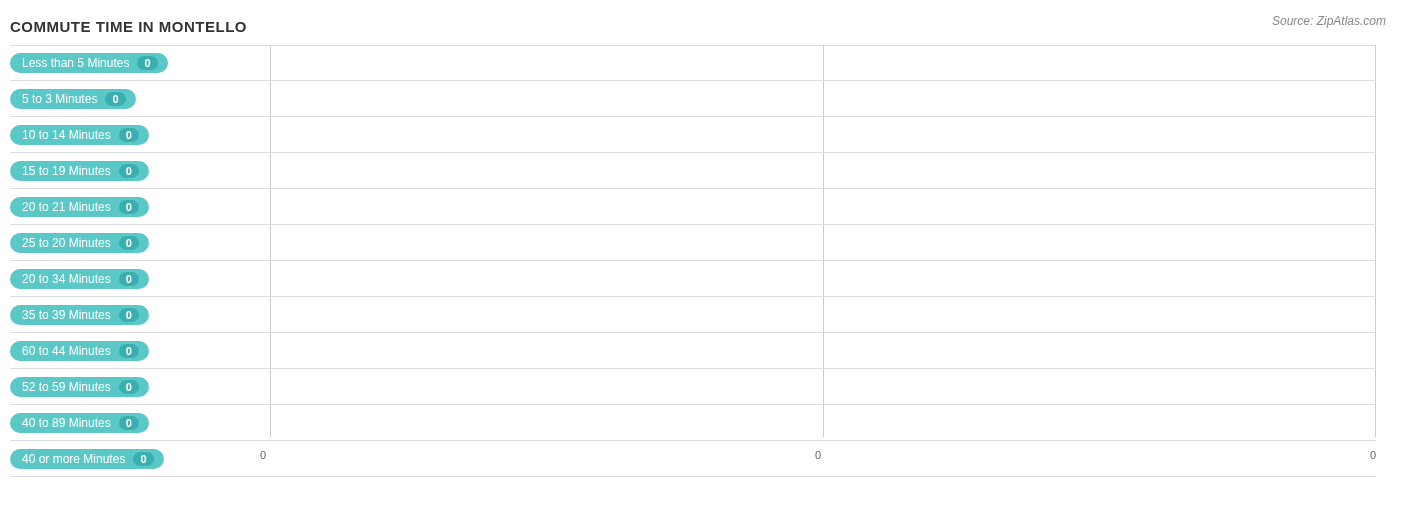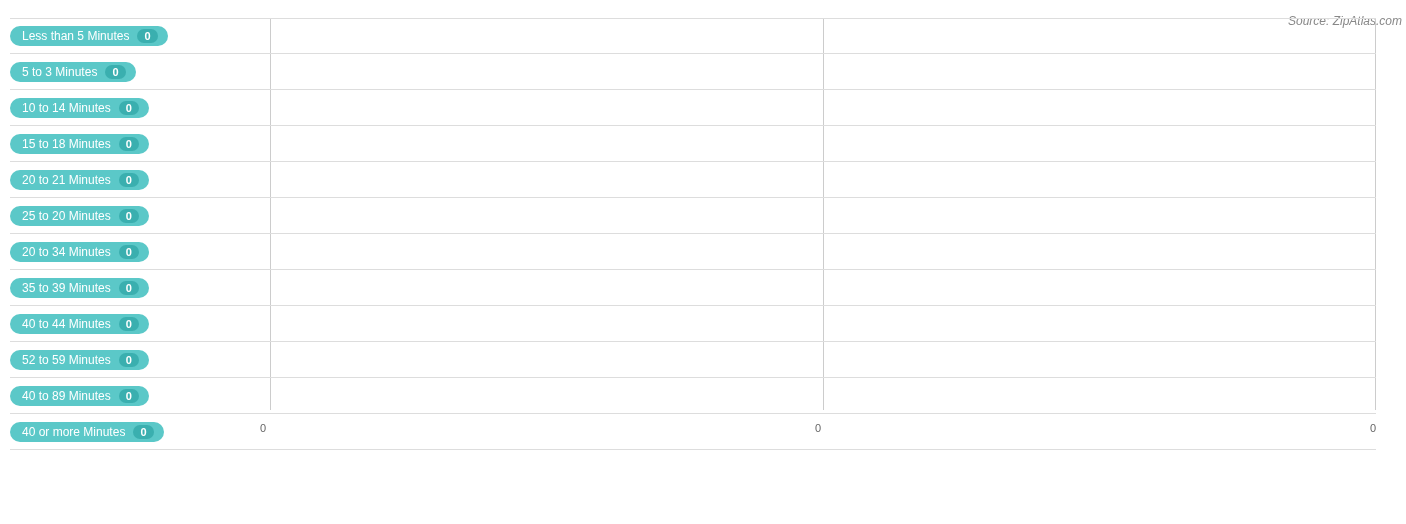--- a/index.html
+++ b/index.html
@@ -20,21 +20,21 @@
       font-size: 15px;
       font-weight: bold;
       color: #333;
       letter-spacing: 0.5px;
       text-transform: uppercase;
       margin-bottom: 10px;
     }
     .source {
       position: absolute;
       top: 14px;
-      right: 4px;
+      right: 20px;
       font-size: 12px;
       color: #888;
       font-style: italic;
     }
     .chart-area {
       position: relative;
       width: 100%;
       height: calc(100% - 50px);
     }
     .grid-lines {
@@ -121,20 +121,21 @@
     .x-label {
       font-size: 11px;
       color: #666;
       text-align: center;
     }
   </style>
 </head>
 <body>
 
 <div class="container">
+  <div class="title">COMMUTE TIME IN MONTELLO</div>
   <div class="source">Source: ZipAtlas.com</div>
 
   <div class="chart-area">
 
     <div class="grid-lines">
       <div class="grid-line"></div>
       <div class="grid-line"></div>
       <div class="grid-line"></div>
     </div>
 
@@ -169,21 +170,21 @@
           <span class="pill-value">0</span>
         </div>
       </div>
       <div class="bar-track">
         <div class="bar-fill" style="width:0px;"></div>
       </div>
     </div>
         <div class="bar-row">
       <div class="label-pill">
         <div class="pill">
-          <span class="pill-label">15 to 18 Minutes</span>
+          <span class="pill-label">15 to 19 Minutes</span>
           <span class="pill-value">0</span>
         </div>
       </div>
       <div class="bar-track">
         <div class="bar-fill" style="width:0px;"></div>
       </div>
     </div>
         <div class="bar-row">
       <div class="label-pill">
         <div class="pill">
@@ -224,21 +225,21 @@
           <span class="pill-value">0</span>
         </div>
       </div>
       <div class="bar-track">
         <div class="bar-fill" style="width:0px;"></div>
       </div>
     </div>
         <div class="bar-row">
       <div class="label-pill">
         <div class="pill">
-          <span class="pill-label">40 to 44 Minutes</span>
+          <span class="pill-label">60 to 44 Minutes</span>
           <span class="pill-value">0</span>
         </div>
       </div>
       <div class="bar-track">
         <div class="bar-fill" style="width:0px;"></div>
       </div>
     </div>
         <div class="bar-row">
       <div class="label-pill">
         <div class="pill">

